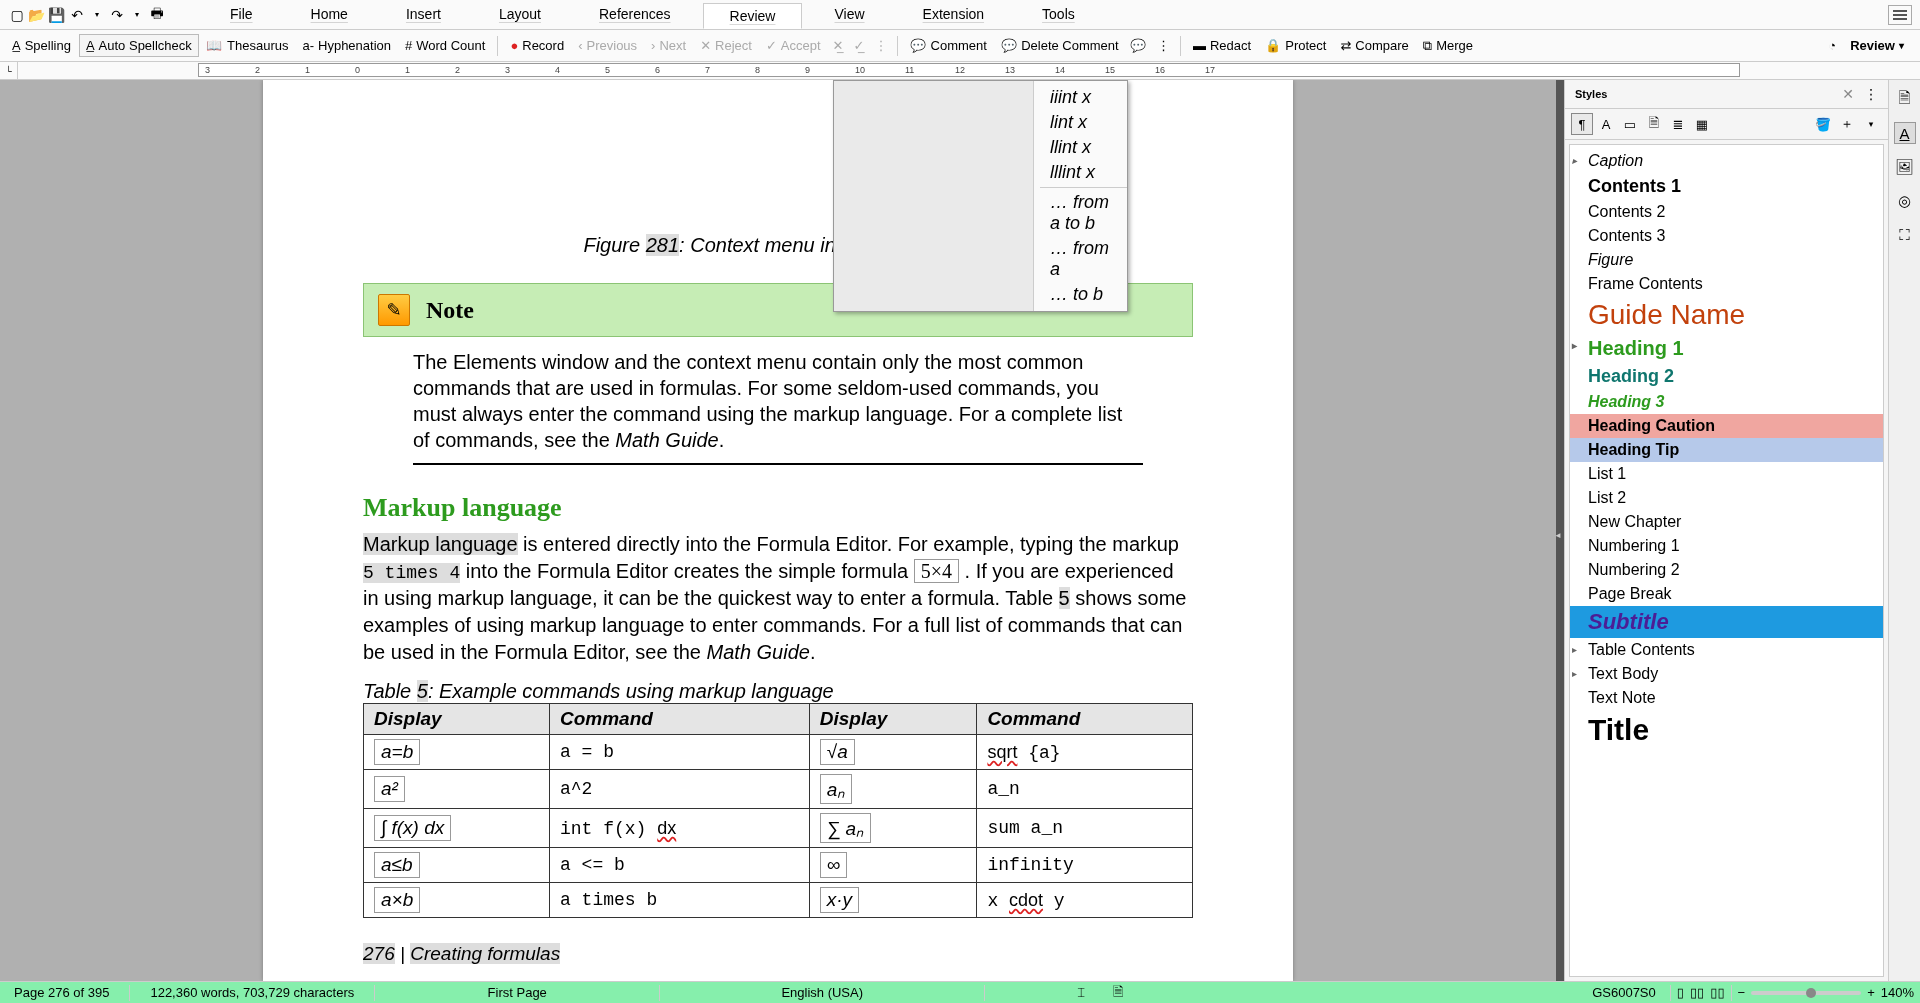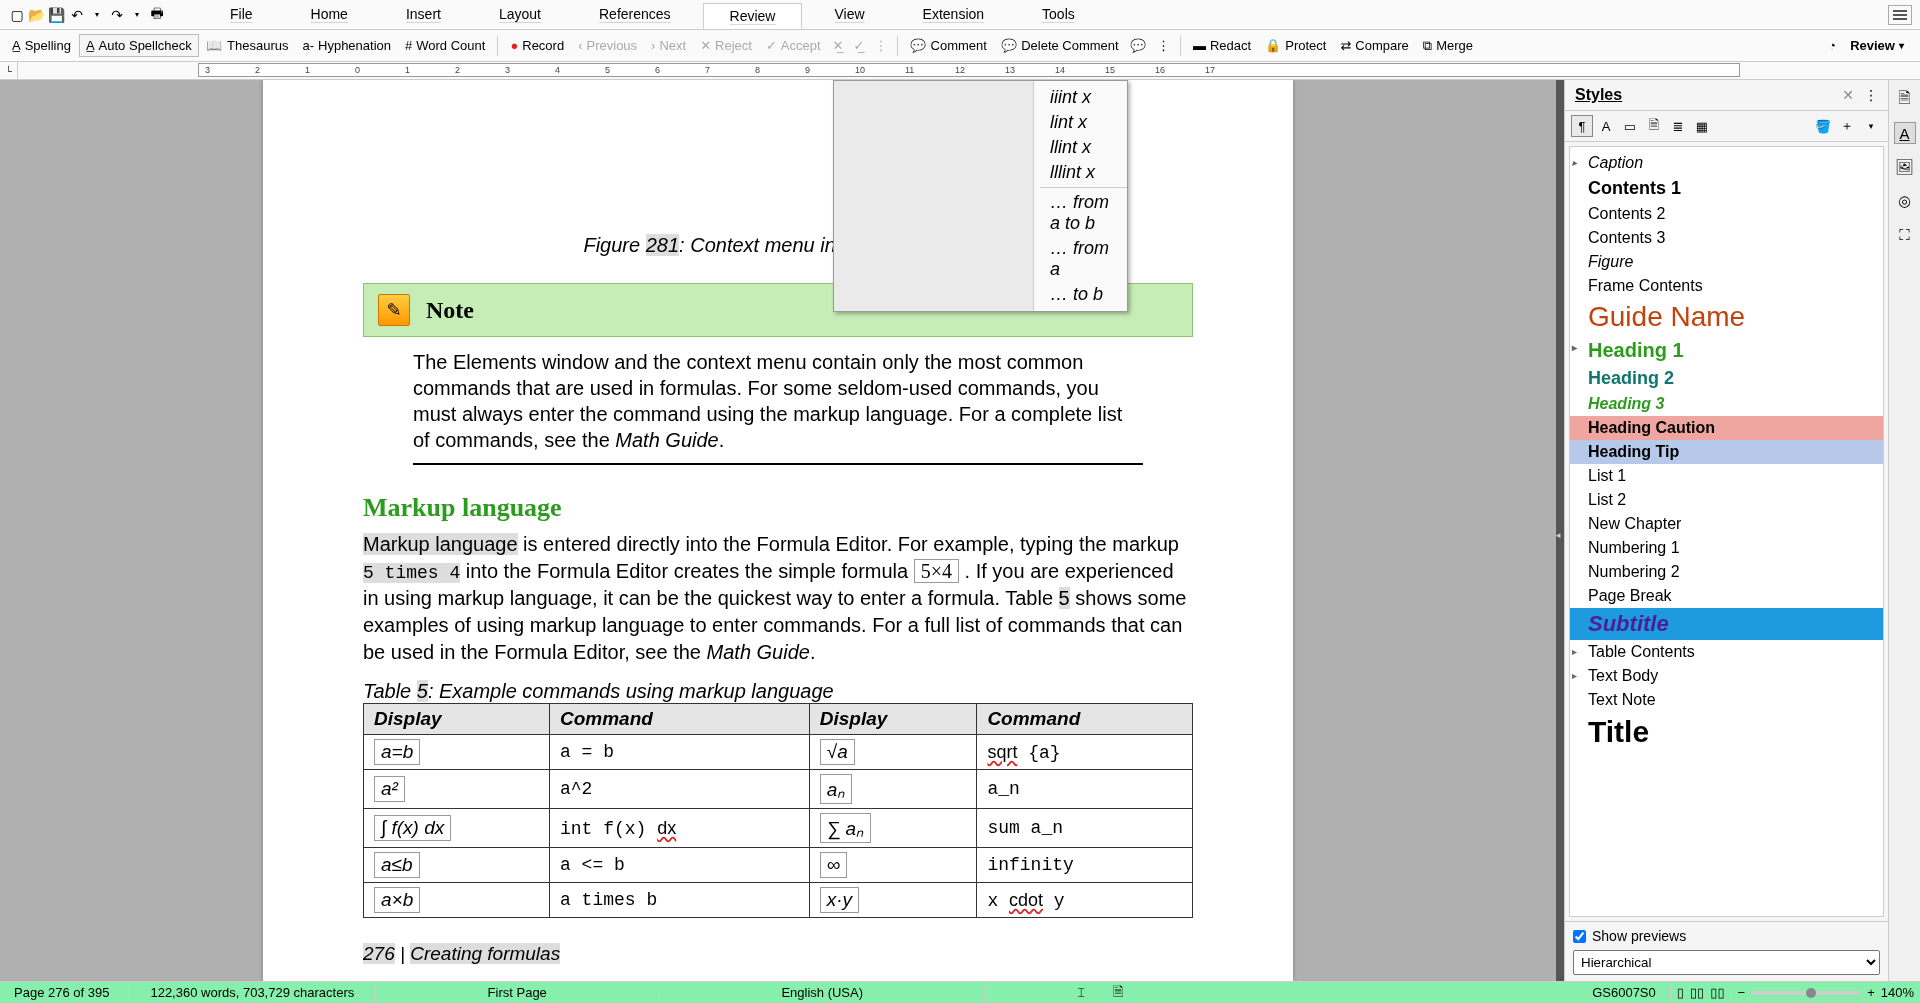--- a/index.html
+++ b/index.html
@@ -77,21 +77,21 @@
 .page-footer { position: absolute; bottom: 16px; left: 100px; font-style: italic; font-size: 19px; font-family: serif; }
 .page-footer .hl2 { background: #ddd; }
 
 
 .splitter { width: 8px; background: #555; cursor: ew-resize; position: relative; }
 .splitter::after { content:'◄'; position:absolute; color:#ccc; left:-2px; top:50%; font-size:8px; }
 
 
 .styles-panel { width: 324px; background: #f5f5f5; border-left: 1px solid #ccc; display: flex; flex-direction: column; }
 .styles-hdr { display: flex; align-items: center; padding: 6px 10px; border-bottom: 1px solid #ccc; }
-.styles-hdr .title { font-weight: bold; font-size: 16px; text-decoration: underline; }
+.styles-hdr .title { font-weight: bold; font-size: 11px; }
 .styles-hdr .close-x { margin-left: auto; cursor: pointer; color:#888; margin-right:10px; }
 .styles-toolbar { display: flex; align-items: center; padding: 4px 6px; border-bottom: 1px solid #ccc; gap: 2px; }
 .styles-toolbar .stb { width: 22px; height: 22px; display:flex; align-items:center; justify-content:center; cursor:pointer; font-size:13px; }
 .stb.active { border: 1px solid #888; background: #e9e9e9; }
 .styles-toolbar .right { margin-left: auto; display:flex; gap:2px; }
 .styles-list { flex:1; overflow:auto; background:#fff; margin: 4px; border: 1px solid #ccc; padding: 4px 0; }
 .style-item { padding: 3px 18px; cursor:pointer; font-family: serif; position:relative; font-size:16px; }
 .style-item .exp { position:absolute; left:2px; top:6px; font-size:10px; color:#666; }
 .s-caption { font-style: italic; }
 .s-contents1 { font-weight: bold; font-size: 18px; }
@@ -406,29 +406,20 @@
           <div class="style-item "><span>New Chapter</span></div>
           <div class="style-item "><span>Numbering 1</span></div>
           <div class="style-item "><span>Numbering 2</span></div>
           <div class="style-item s-pagebreak"><span>Page Break</span></div>
           <div class="style-item s-subtitle"><span>Subtitle</span></div>
           <div class="style-item "><span class="exp">▸</span><span>Table Contents</span></div>
           <div class="style-item "><span class="exp">▸</span><span>Text Body</span></div>
           <div class="style-item "><span>Text Note</span></div>
           <div class="style-item s-title"><span>Title</span></div>
         </div>
-      <div class="styles-foot">
-        <label>
-          <input type="checkbox" checked="" style=""> 
-            <span>Show previews</span>
-        </label>
-        <select>
-          <option>Hierarchical</option>
-        </select>
-      </div>
     </div>
 
     <div class="styles-sideicons">
       <span>🗎</span>
       <span class="sideicon-active">
           <u>A</u>
         </span>
       <span>🖼</span>
       <span>◎</span>
       <span>⛶</span>

